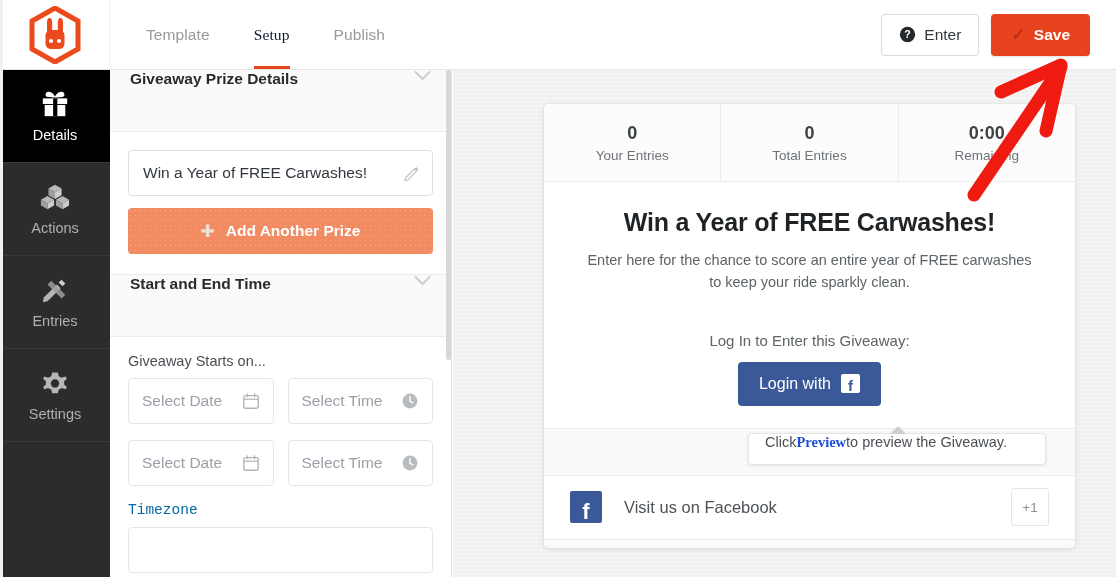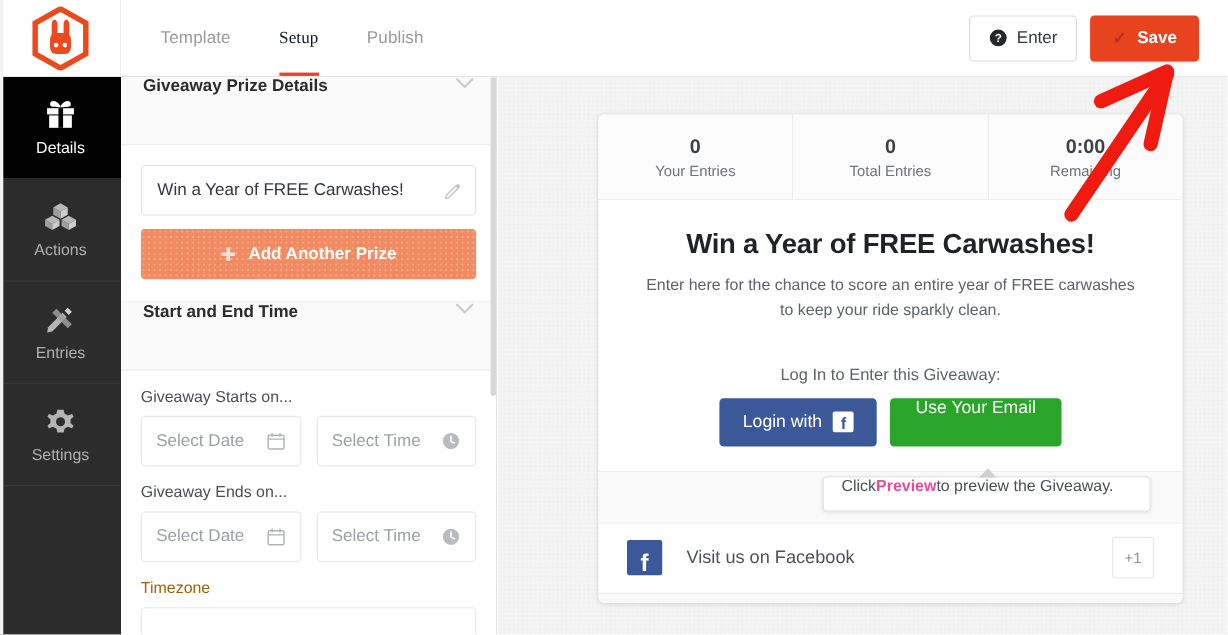--- a/index.html
+++ b/index.html
@@ -92,21 +92,21 @@
     margin-top: 12px; height: 46px; border-radius: 4px; border: none; width: 100%;
     background: #f28a62;
     background-image: radial-gradient(rgba(255,255,255,.28) .8px, transparent .9px);
     background-size: 5px 5px;
     color: #ffffff; font-size: 15.5px; font-weight: 600; cursor: pointer;
     display: flex; align-items: center; justify-content: center; gap: 11px;
   }
   .plus-glyph { font-size: 17px; color: #efe0d8; font-weight: 400; }
   .subsec { padding: 16px 18px 0 18px; }
   .fld-label { font-size: 14.5px; color: #4a4f54; margin-bottom: 9px; }
-  .fld-label.muted { color: #a16207; }
+  .fld-label.muted { color: #0369a1; font-family: Liberation Mono, monospace; }
   .dt-row { display: flex; gap: 14px; margin-bottom: 16px; }
   .dt-box {
     flex: 1; height: 46px; border: 1px solid #e6e6e6; border-radius: 4px; background: #fff;
     display: flex; align-items: center; justify-content: space-between; padding: 0 13px;
   }
   .dt-ph { font-size: 15.5px; color: #9aa0a6; }
   .dt-ico { width: 18px; height: 18px; opacity: .6; }
   .tz-box {
     height: 46px; border: 1px solid #e6e6e6; border-radius: 4px; background: #fff;
     margin-top: 2px;
@@ -174,21 +174,21 @@
   .gcard-foot { height: 9px; background: #fafafa; border-top: 1px solid #ededed; }
 
   
   .tooltip {
     position: absolute; left: 748px; top: 433px; width: 298px; height: 32px;
     background: #ffffff; border: 1px solid #e3e3e3; border-radius: 4px;
     box-shadow: 0 1px 4px rgba(0,0,0,.09);
     display: flex; padding-left: 16px;
     font-size: 14.5px; color: #4a4f54; z-index: 40;
   }
-  .tooltip b { font-weight: 700; color: #ec4899; }
+  .tooltip b { font-weight: 700; color: #1d4ed8; font-family: Liberation Serif, serif; }
   .tooltip-arrow {
     position: absolute; left: 890px; top: 426px; width: 0; height: 0;
     border-left: 8px solid transparent; border-right: 8px solid transparent;
     border-bottom: 8px solid #cfcfcf; z-index: 41;
   }
 
   
   .annot { position: absolute; left: 960px; top: 45px; width: 140px; height: 160px; z-index: 60; pointer-events: none; }
 
   .lines-edge { position:absolute; left:0; top:0; width:3px; height:577px; background:#f2f2f2; }
@@ -327,21 +327,20 @@
         </div>
         <div class="dt-box">
           <span class="dt-ph">Select Time</span>
           <svg class="dt-ico" viewBox="0 0 20 20">
             <circle cx="10" cy="10" r="8.2" fill="#8b9095"></circle>
             <path d="M10 5.2 L10 10.3 L13.4 12" stroke="#ffffff" stroke-width="1.6" fill="none" stroke-linecap="round"></path>
           </svg>
         </div>
       </div>
 
-      <div class="fld-label">Giveaway Ends on...</div>
       <div class="dt-row">
         <div class="dt-box">
           <span class="dt-ph">Select Date</span>
           <svg class="dt-ico" viewBox="0 0 20 20">
             <rect x="2" y="4" width="16" height="14" rx="1.6" fill="none" stroke="#7d8287" stroke-width="1.5"></rect>
             <path d="M2 8 L18 8" stroke="#7d8287" stroke-width="1.4"></path>
             <path d="M6 2.2 L6 5.2 M14 2.2 L14 5.2" stroke="#7d8287" stroke-width="1.5" stroke-linecap="round"></path>
           </svg>
         </div>
         <div class="dt-box">
@@ -382,23 +381,20 @@
 
       <div class="gbody">
         <div class="g-head">Win a Year of FREE Carwashes!</div>
         <div class="g-desc">Enter here for the chance to score an entire year of FREE carwashes to keep your ride sparkly clean.</div>
         <div class="g-login-lbl">Log In to Enter this Giveaway:</div>
         <div class="g-btns">
           <div class="btn-fb">
             <span>Login with</span>
             <span class="fb-chip">f</span>
           </div>
-          <div class="btn-email">
-            <span>Use Your Email</span>
-          </div>
         </div>
       </div>
 
       <div class="ways-bar">
         <span class="ways-txt">1 Ways to Enter</span>
       </div>
 
       <div class="entry-row">
         <span class="fb-square">f</span>
         <span class="entry-txt">Visit us on Facebook</span>

